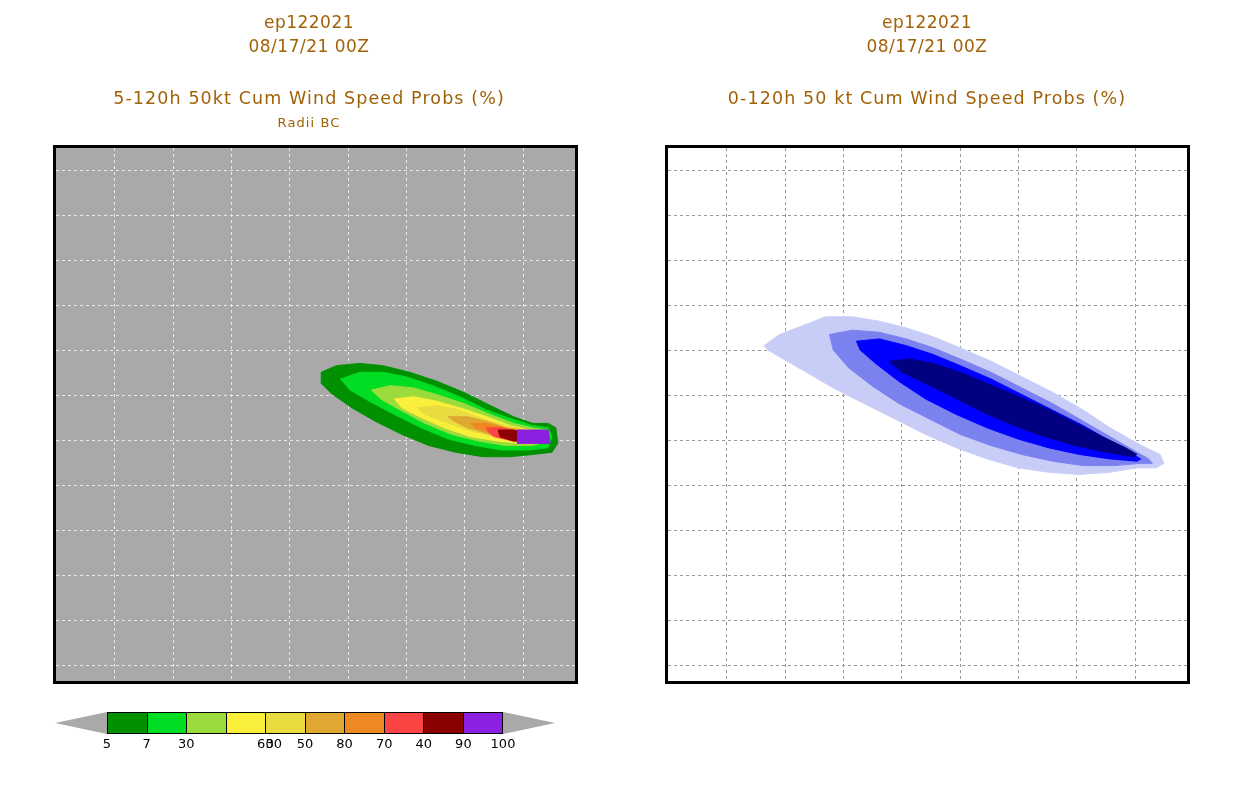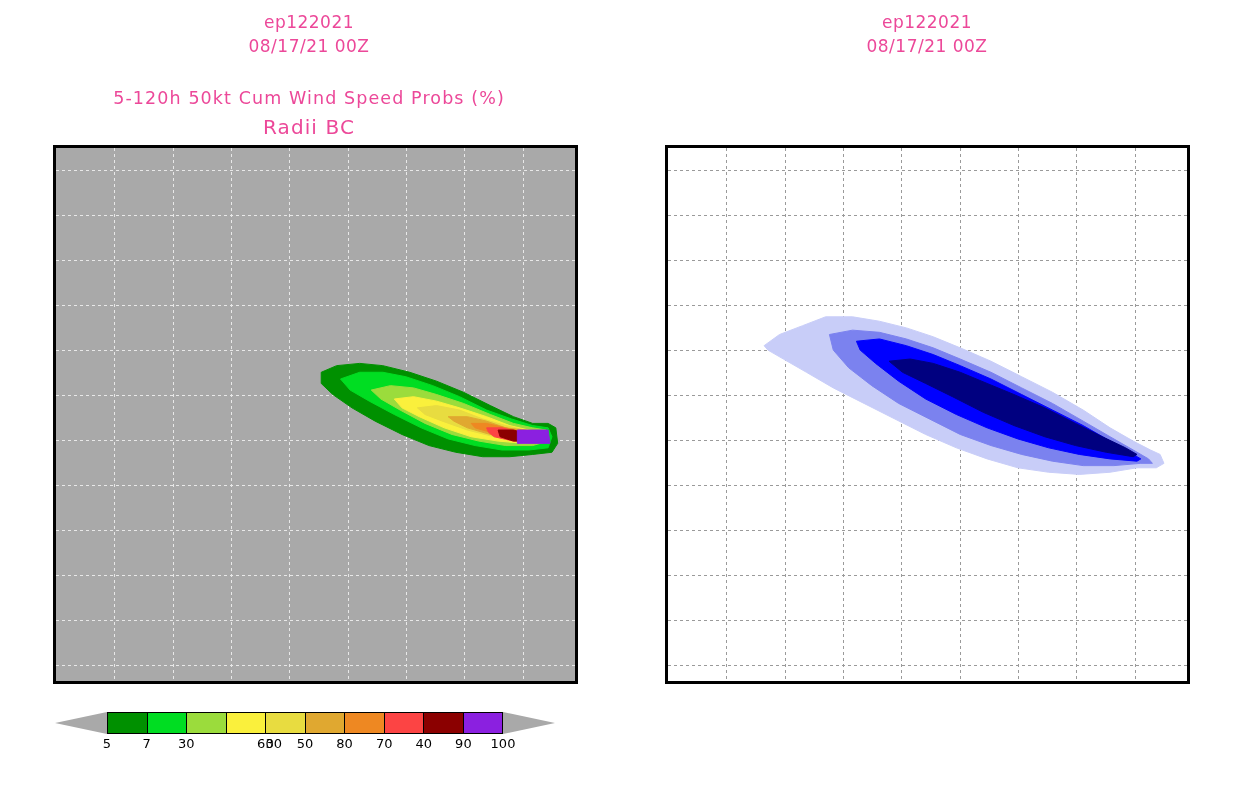--- a/index.html
+++ b/index.html
@@ -13,27 +13,27 @@
   #root { position: relative; width: 1236px; height: 800px; background:#fff; }
 
   .panel { position: absolute; top: 0; height: 800px; }
   #panel-left  { left: 0px;   width: 618px; }
   #panel-right { left: 618px; width: 618px; }
 
   
   .title-block {
     position: absolute; left: 0; width: 618px;
     text-align: center;
-    color: #ec4899;
+    color: #a16207;
     letter-spacing: 0.5px;
   }
   .t-id     { top: 12px;  font-size: 17px; }
   .t-date   { top: 36px;  font-size: 17px; }
   .t-main   { top: 88px;  font-size: 17.5px; letter-spacing: 1.1px; }
-  .t-sub    { top: 115px; font-size: 20px; letter-spacing: 1.1px; }
+  .t-sub    { top: 115px; font-size: 13px; letter-spacing: 1.1px; }
 
   
   .plot-frame {
     position: absolute;
     top: 145px; height: 539px;
     border: 3px solid #000;
     overflow: hidden;
   }
   #plot-left  { left: 53px;  width: 525px; background: #a9a9a9; }
   #plot-right { left: 47px;  width: 525px; background: #ffffff; }
@@ -195,20 +195,21 @@
           <div class="cbar-lab" style="left: 368.8px;">40</div>
           <div class="cbar-lab" style="left: 408.4px;">90</div>
           <div class="cbar-lab" style="left: 448px;">100</div>
         </div>
     </div>
   </div>
 
   <div class="panel" id="panel-right">
     <div class="title-block t-id">ep122021</div>
     <div class="title-block t-date">08/17/21 00Z</div>
+    <div class="title-block t-main">0-120h 50 kt Cum Wind Speed Probs (%)</div>
 
     <div class="plot-frame" id="plot-right">
       <div class="plot-inner" id="grid-right">
           <div class="grid-v" style="left: 58.3333px;"></div>
           <div class="grid-v" style="left: 116.667px;"></div>
           <div class="grid-v" style="left: 175px;"></div>
           <div class="grid-v" style="left: 233.333px;"></div>
           <div class="grid-v" style="left: 291.667px;"></div>
           <div class="grid-v" style="left: 350px;"></div>
           <div class="grid-v" style="left: 408.333px;"></div>

